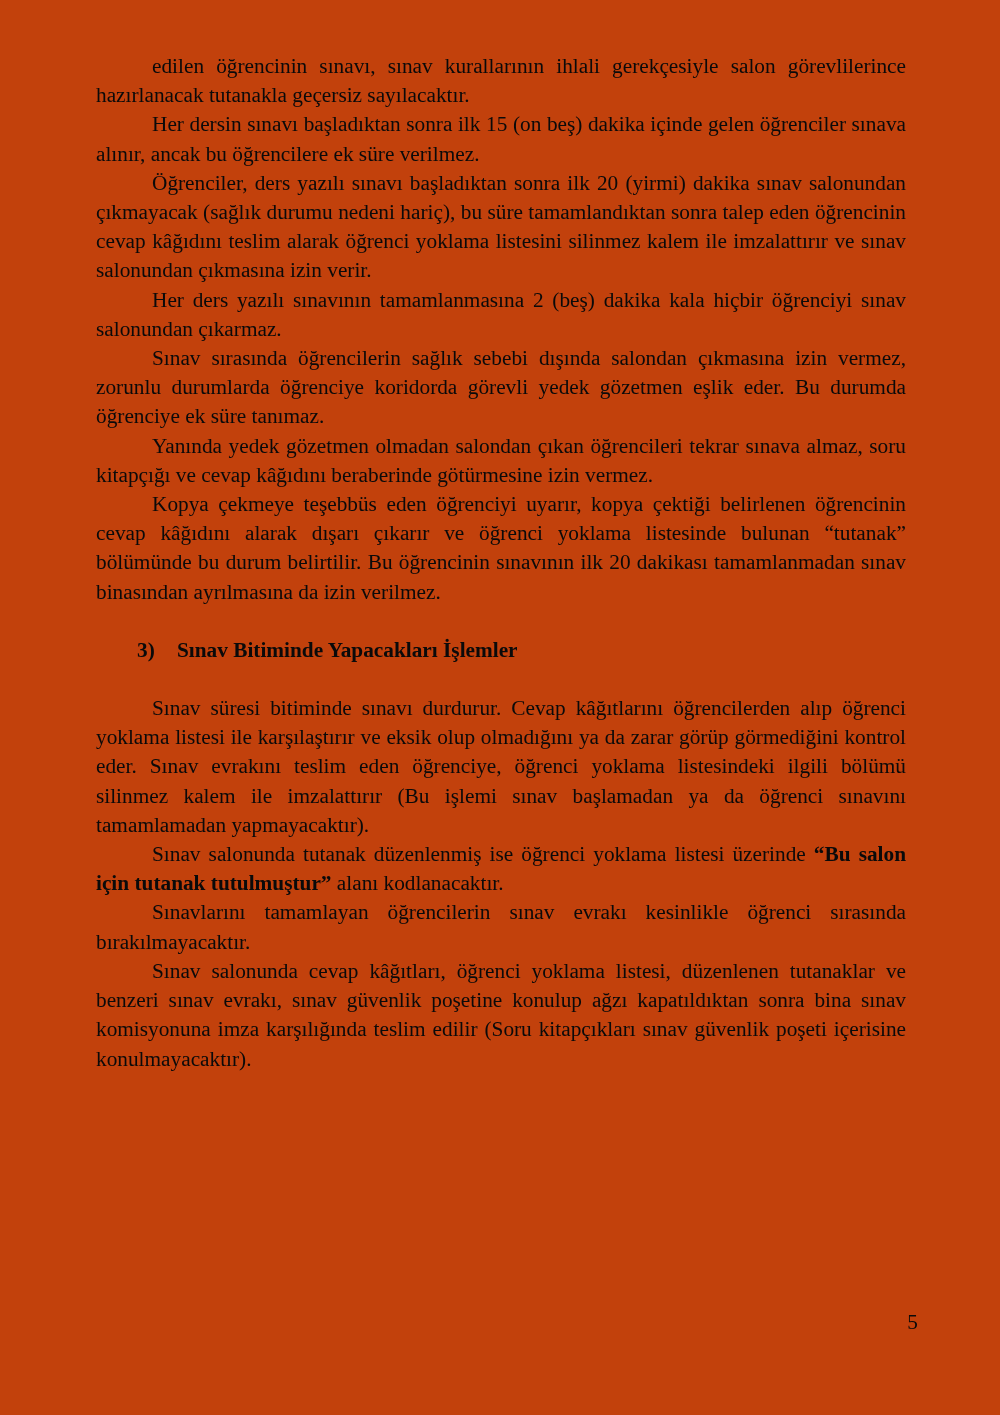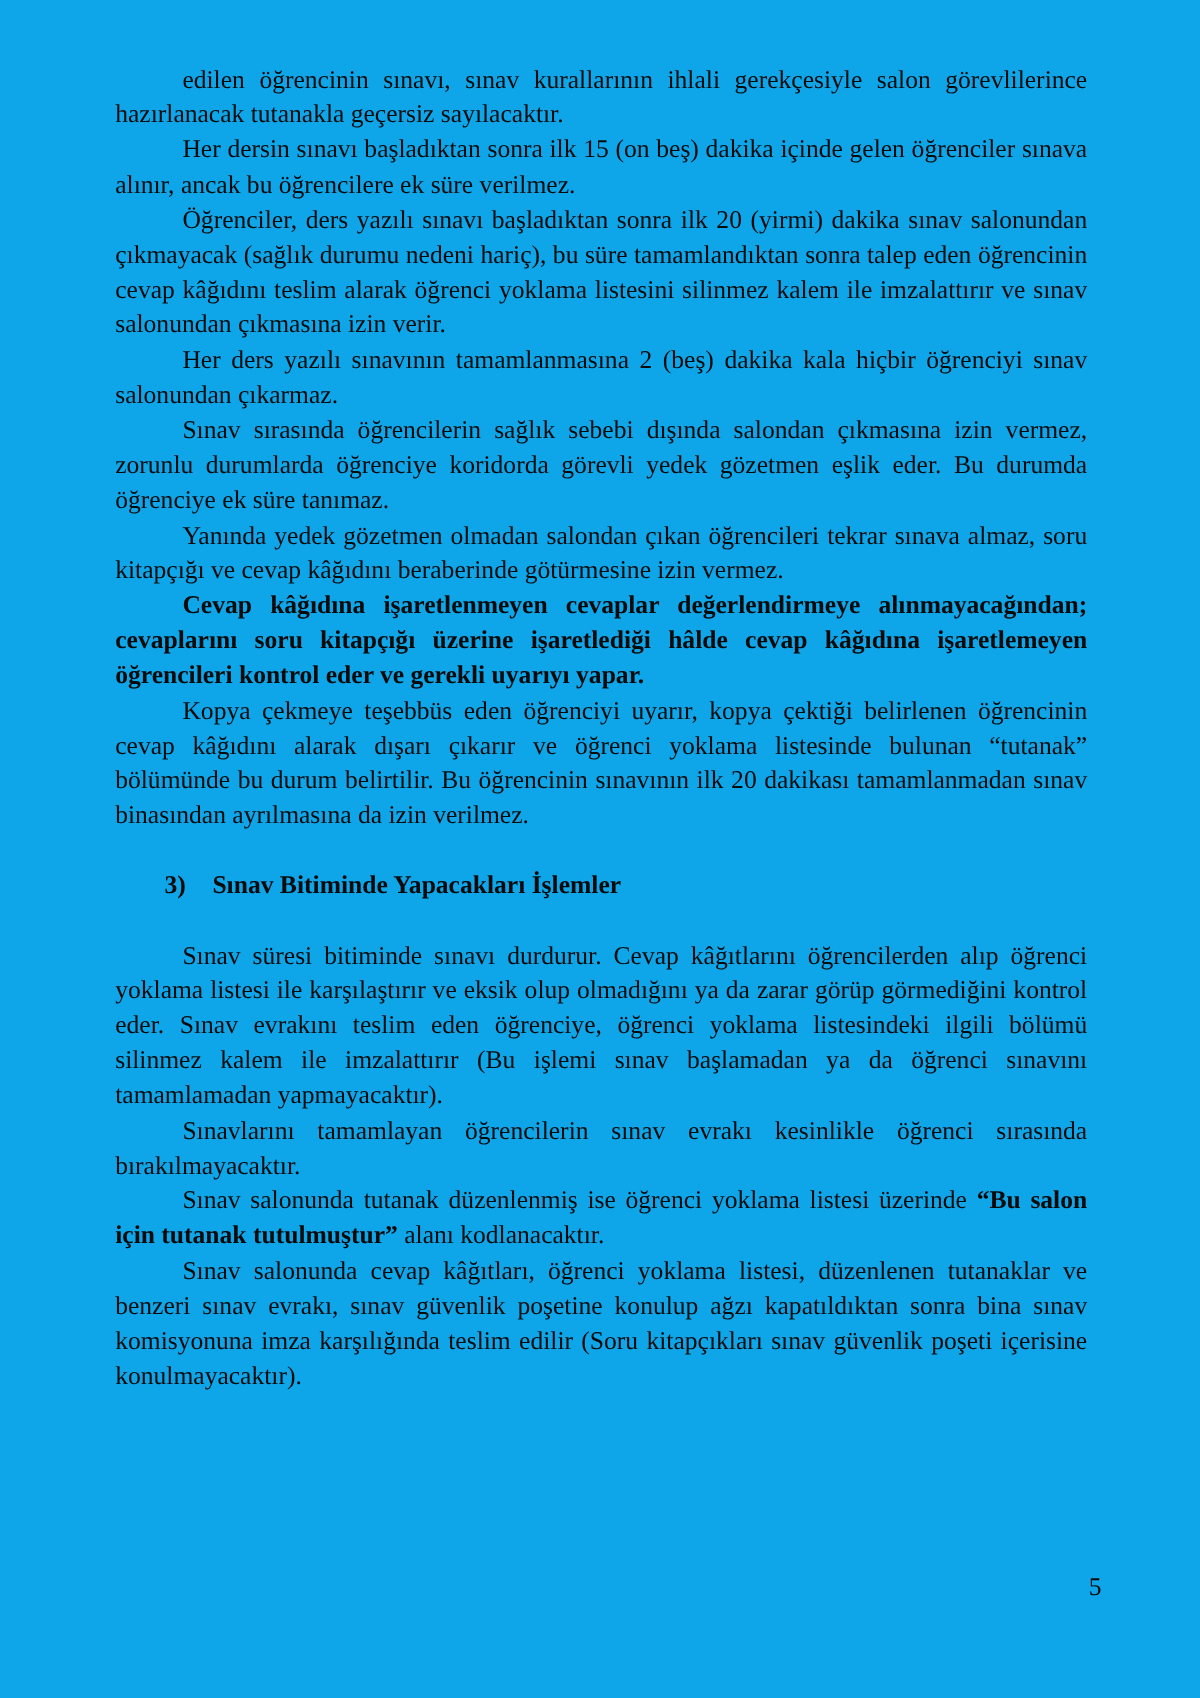--- a/index.html
+++ b/index.html
@@ -4,21 +4,21 @@
 <style>
   html, body {
     margin: 0;
     padding: 0;
     background: #ffffff;
   }
   .page {
     position: relative;
     width: 1000px;
     height: 1415px;
-    background: #0ea5e9;
+    background: #c2410c;
     box-sizing: border-box;
     font-family: "Liberation Serif", "DejaVu Serif", serif;
     color: #0a0a0a;
     overflow: hidden;
   }
   .content {
     position: absolute;
     left: 96px;
     top: 52px;
     width: 810px;
@@ -74,32 +74,31 @@
 <div class="page">
 
   <div class="content">
 
     <p class="para">edilen öğrencinin sınavı, sınav kurallarının ihlali gerekçesiyle salon görevlilerince hazırlanacak tutanakla geçersiz sayılacaktır.</p>
     <p class="para">Her dersin sınavı başladıktan sonra ilk 15 (on beş) dakika içinde gelen öğrenciler sınava alınır, ancak bu öğrencilere ek süre verilmez.</p>
     <p class="para">Öğrenciler, ders yazılı sınavı başladıktan sonra ilk 20 (yirmi) dakika sınav salonundan çıkmayacak (sağlık durumu nedeni hariç), bu süre tamamlandıktan sonra talep eden öğrencinin cevap kâğıdını teslim alarak öğrenci yoklama listesini silinmez kalem ile imzalattırır ve sınav salonundan çıkmasına izin verir.</p>
     <p class="para">Her ders yazılı sınavının tamamlanmasına 2 (beş) dakika kala hiçbir öğrenciyi sınav salonundan çıkarmaz.</p>
     <p class="para">Sınav sırasında öğrencilerin sağlık sebebi dışında salondan çıkmasına izin vermez, zorunlu durumlarda öğrenciye koridorda görevli yedek gözetmen eşlik eder. Bu durumda öğrenciye ek süre tanımaz.</p>
     <p class="para">Yanında yedek gözetmen olmadan salondan çıkan öğrencileri tekrar sınava almaz, soru kitapçığı ve cevap kâğıdını beraberinde götürmesine izin vermez.</p>
-    <p class="para bold">Cevap kâğıdına işaretlenmeyen cevaplar değerlendirmeye alınmayacağından; cevaplarını soru kitapçığı üzerine işaretlediği hâlde cevap kâğıdına işaretlemeyen öğrencileri kontrol eder ve gerekli uyarıyı yapar.</p>
     <p class="para">Kopya çekmeye teşebbüs eden öğrenciyi uyarır, kopya çektiği belirlenen öğrencinin cevap kâğıdını alarak dışarı çıkarır ve öğrenci yoklama listesinde bulunan “tutanak” bölümünde bu durum belirtilir. Bu öğrencinin sınavının ilk 20 dakikası tamamlanmadan sınav binasından ayrılmasına da izin verilmez.</p>
 
     <div class="heading-row">
       <span class="heading-num">3)</span>
       <span class="heading-text">Sınav Bitiminde Yapacakları İşlemler</span>
     </div>
 
     <p class="para">Sınav süresi bitiminde sınavı durdurur. Cevap kâğıtlarını öğrencilerden alıp öğrenci yoklama listesi ile karşılaştırır ve eksik olup olmadığını ya da zarar görüp görmediğini kontrol eder. Sınav evrakını teslim eden öğrenciye, öğrenci yoklama listesindeki ilgili bölümü silinmez kalem ile imzalattırır (Bu işlemi sınav başlamadan ya da öğrenci sınavını tamamlamadan yapmayacaktır).</p>
 
+    <p class="para"><span>Sınav salonunda tutanak düzenlenmiş ise öğrenci yoklama listesi üzerinde </span><b class="inline-bold">“Bu salon için tutanak tutulmuştur”</b><span> alanı kodlanacaktır.</span></p>
+
     <p class="para">Sınavlarını tamamlayan öğrencilerin sınav evrakı kesinlikle öğrenci sırasında bırakılmayacaktır.</p>
-
-    <p class="para"><span>Sınav salonunda tutanak düzenlenmiş ise öğrenci yoklama listesi üzerinde </span><b class="inline-bold">“Bu salon için tutanak tutulmuştur”</b><span> alanı kodlanacaktır.</span></p>
     <p class="para">Sınav salonunda cevap kâğıtları, öğrenci yoklama listesi, düzenlenen tutanaklar ve benzeri sınav evrakı, sınav güvenlik poşetine konulup ağzı kapatıldıktan sonra bina sınav komisyonuna imza karşılığında teslim edilir (Soru kitapçıkları sınav güvenlik poşeti içerisine konulmayacaktır).</p>
 
   </div>
 
   <div class="page-number">5</div>
 
 </div>
 
 </body></html>

